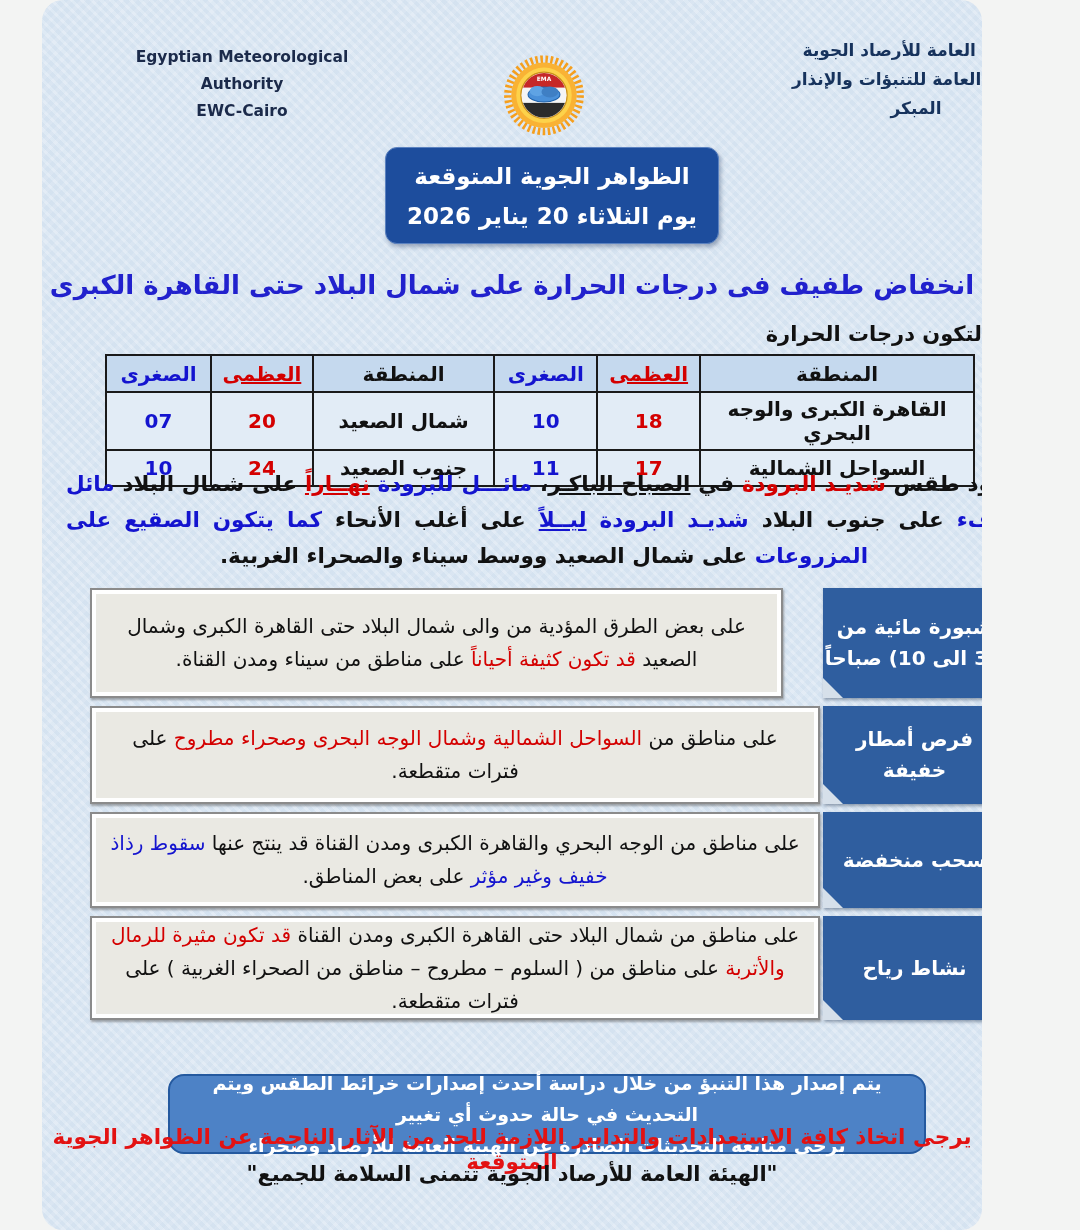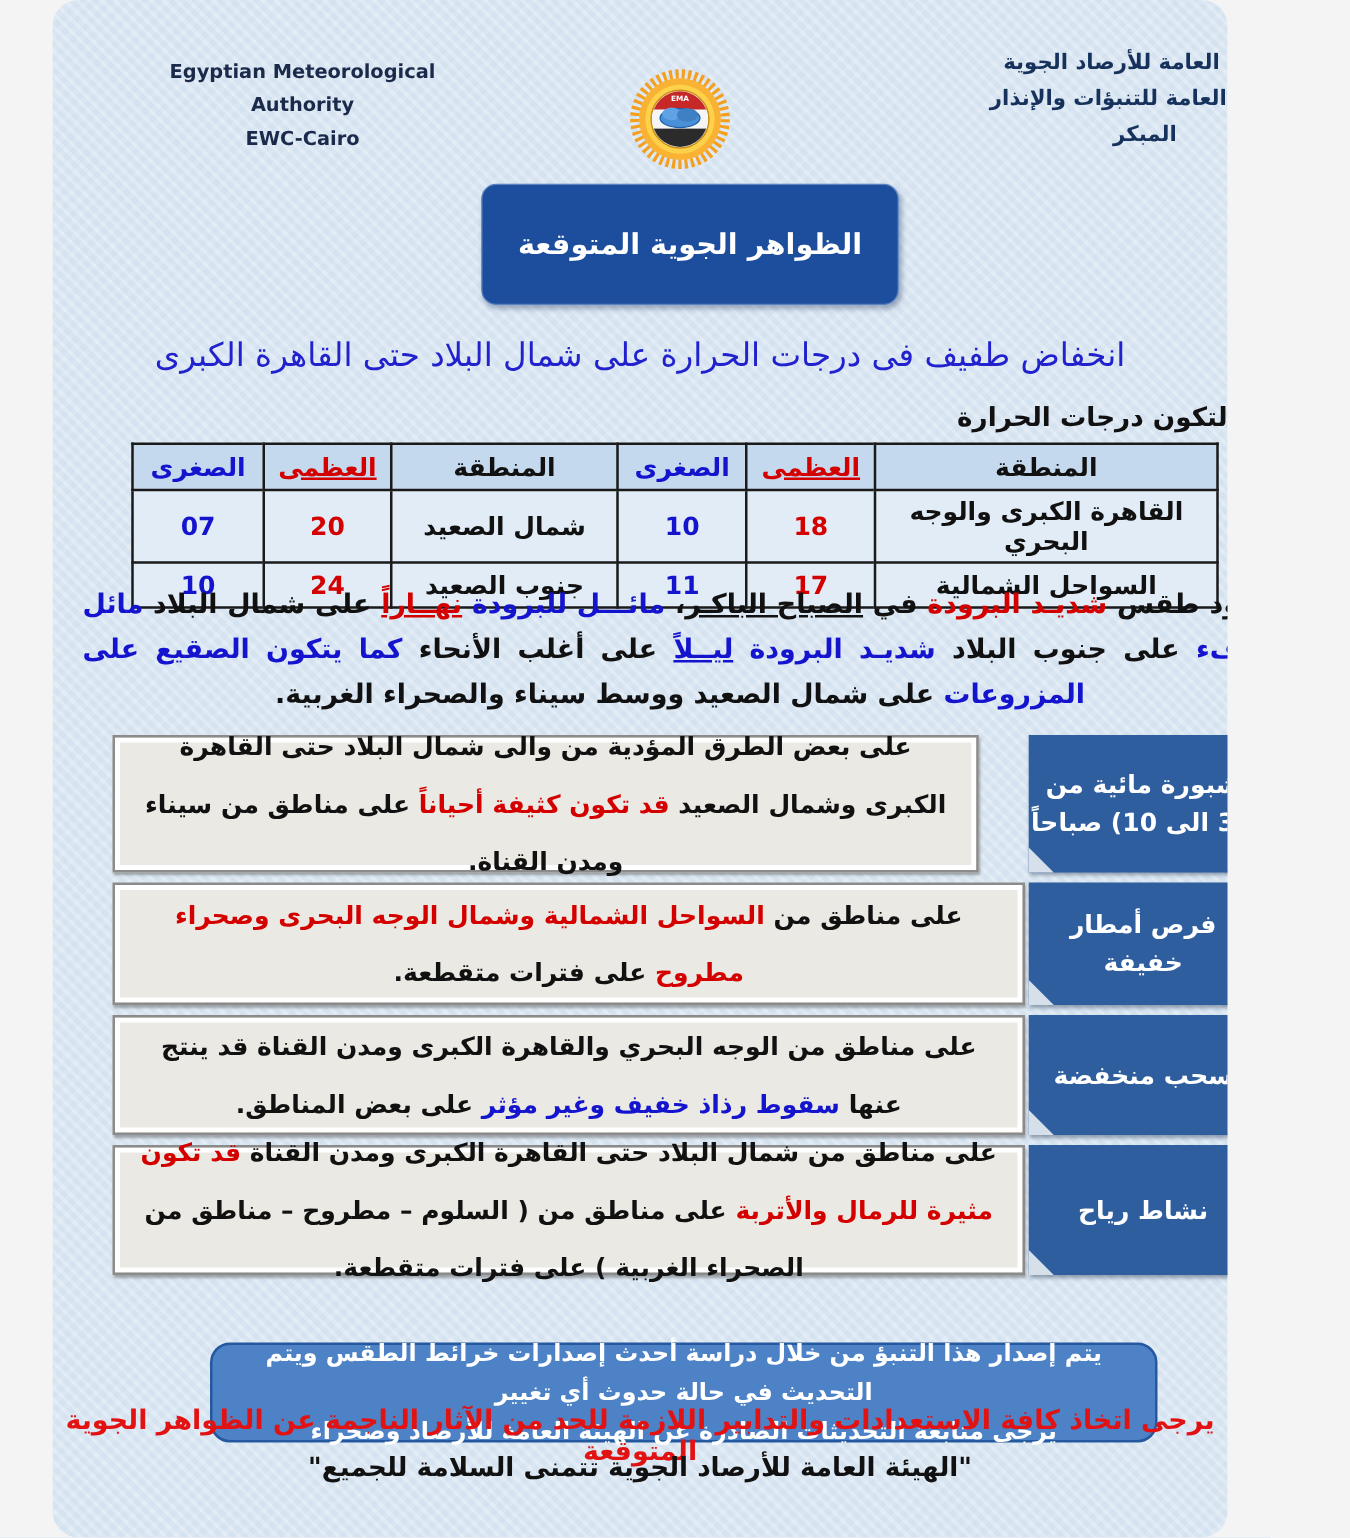--- a/index.html
+++ b/index.html
@@ -24,21 +24,21 @@
   .logo { position:absolute; left:456px; top:55px; width:92px; height:84px; }
 
   
   .title-box { position:absolute; left:343px; top:147px; width:334px; height:97px;
                background:#1d4d9d; border-radius:12px; border:1px solid #5b82c0;
                color:#ffffff; font-weight:bold; font-size:23px; text-align:center;
                direction:rtl; display:flex; flex-direction:column; justify-content:center;
                line-height:40px; box-shadow:2px 3px 4px rgba(30,50,90,.35); }
 
   .headline { position:absolute; left:0; top:270px; width:100%; text-align:center; direction:rtl;
-              color:#2121cd; font-weight:normal; font-size:26px; }
+              color:#2121cd; font-weight:bold; font-size:26px; }
   .subheadline { position:absolute; left:0; top:322px; width:100%; text-align:right; direction:rtl;
                  color:#111; font-weight:bold; font-size:21px; }
 
   
   .temp-table { position:absolute; left:63px; top:354px; width:870px;
                 border-collapse:collapse; direction:rtl; }
   .temp-table th, .temp-table td {
     border:2px solid #1a1a1a; text-align:center; vertical-align:middle;
     font-weight:bold; font-size:20px; padding:4px 6px; }
   .temp-table th { background:#c5d9ee; height:37px; }
@@ -66,21 +66,21 @@
               line-height:31px; text-align:center; direction:rtl;
               display:flex; flex-direction:column; justify-content:center;
               position:relative; box-shadow:1px 2px 3px rgba(20,40,70,.4); }
   .ph-label::after { content:""; position:absolute; left:0; bottom:0; width:0; height:0;
               border-style:solid; border-width:20px 0 0 20px;
               border-color:transparent transparent transparent #d6e0ea; }
   .ph-box { flex:1; background:#eae9e3; border:2px solid #8b8b8b;
             box-shadow:inset 0 0 0 4px #ffffff, 1px 2px 2px rgba(90,90,90,.5);
             display:flex; align-items:center; padding:6px 18px; }
   .ph-text { width:100%; text-align:center; direction:rtl;
-             font-weight:bold; font-size:20px; line-height:46px; color:#111; }
+             font-weight:normal; font-size:20px; line-height:33px; color:#111; }
   .h110 { height:110px;gap:40px; } .h98 { height:98px; } .h96 { height:96px; } .h104 { height:104px; }
 
   
   .notice { position:absolute; left:126px; top:1030px; width:758px; height:80px;
             background:#4d82c6; border:2px solid #24599f; border-radius:16px;
             color:#fff; font-weight:bold; font-size:19px; line-height:31px;
             text-align:center; direction:rtl; display:flex; flex-direction:column;
             justify-content:center; padding:0 14px;margin-top:44px; }
   .warning { position:absolute; left:0; top:1124px; width:100%; text-align:center; direction:rtl;
              color:#e31212; font-weight:bold; font-size:21.5px; }
@@ -116,20 +116,21 @@
     <text x="50" y="31" font-size="7" font-weight="bold" fill="#ffffff" text-anchor="middle">EMA</text>
   </svg>
 
   <div class="hdr-ar">
     <div>الهيئة العامة للأرصاد الجوية</div>
     <div>الإدارة العامة للتنبؤات والإنذار المبكر</div>
   </div>
 
   <div class="title-box">
     <div>الظواهر الجوية المتوقعة</div>
+    <div>يوم الثلاثاء 20 يناير 2026</div>
   </div>
 
   <div class="headline">انخفاض طفيف فى درجات الحرارة على شمال البلاد حتى القاهرة الكبرى</div>
   <div class="subheadline">لتكون درجات الحرارة</div>
 
   <table class="temp-table" dir="rtl">
     <colgroup>
       <col style="width:275px">
         <col style="width:103px">
         <col style="width:103px">

